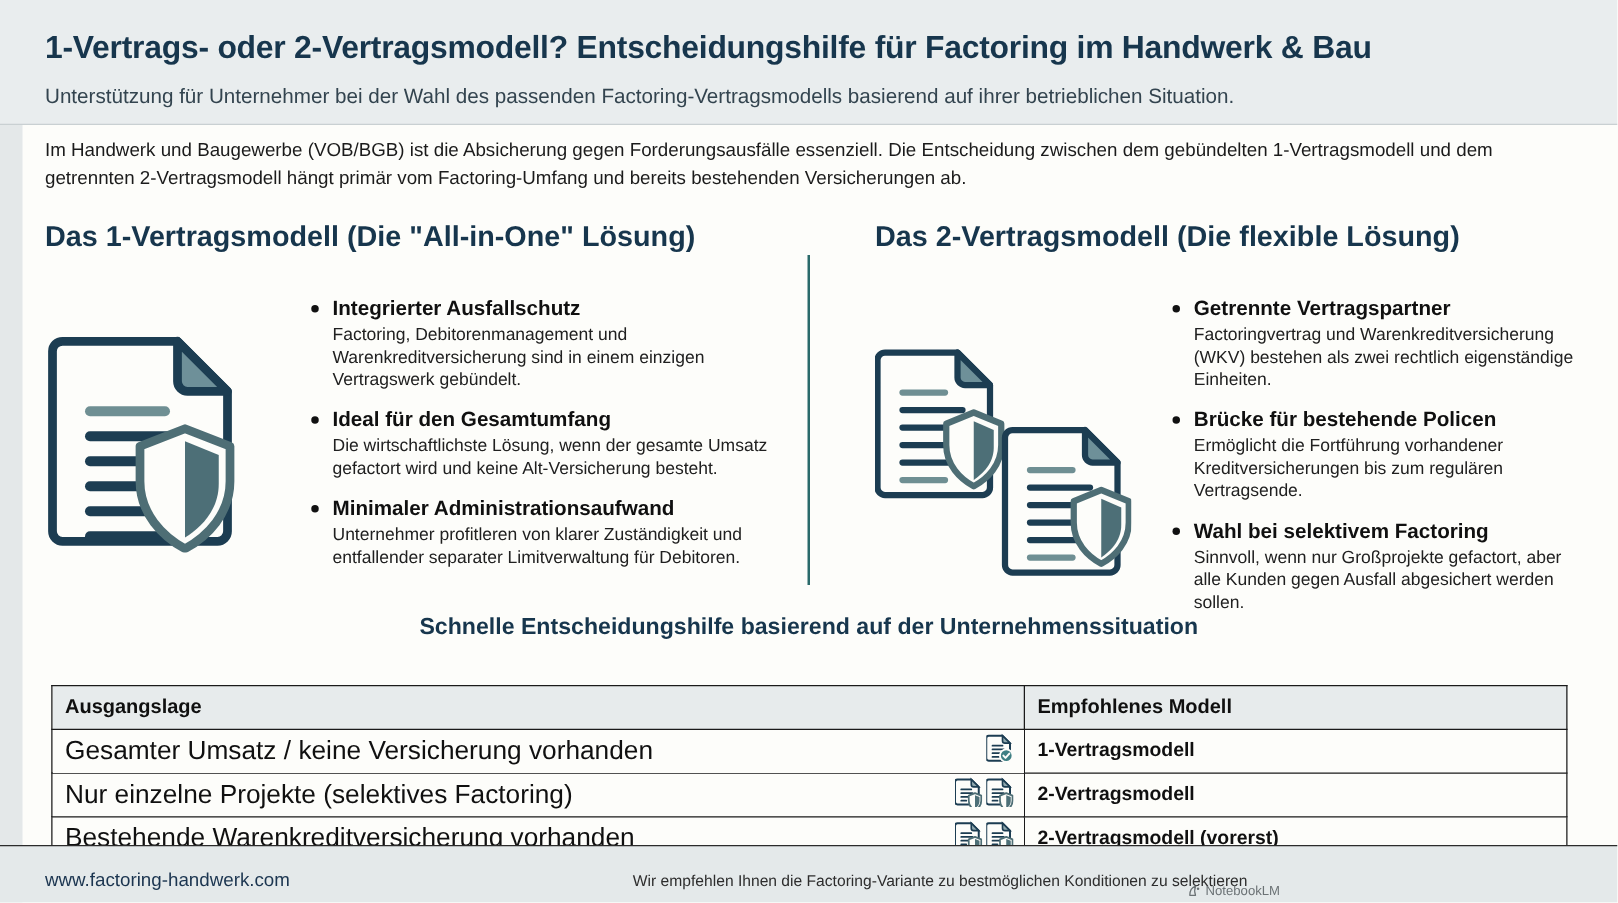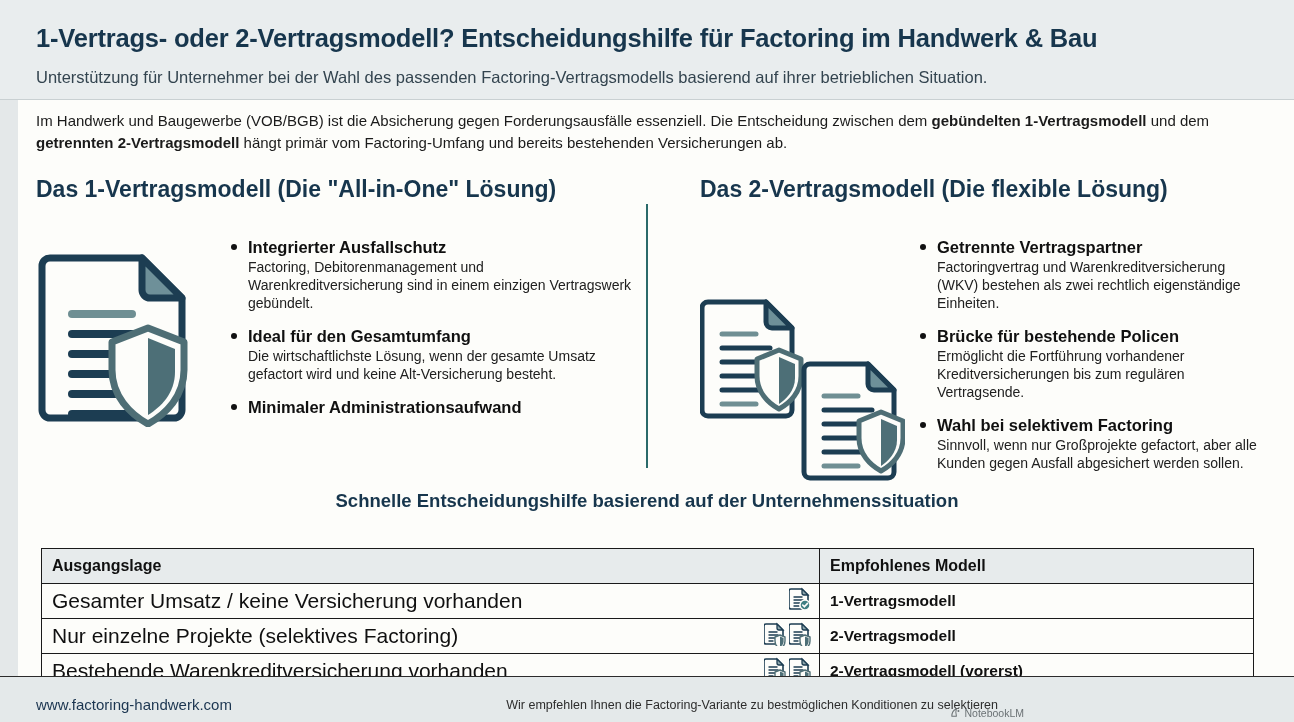--- a/index.html
+++ b/index.html
@@ -57,21 +57,21 @@
 
   
   .intro {
     position: absolute;
     left: 36px; top: 110px;
     width: 1215px;
     font-size: 15px;
     line-height: 22px;
     color: #1b1b1b;
   }
-  .intro b { font-weight: bold; text-align: center; }
+  .intro b { font-weight: normal; text-align: center; }
 
   
   .col {
     position: absolute;
     top: 176px;
     height: 300px;
   }
   .col-left  { left: 36px;  width: 600px; }
   .col-right { left: 700px; width: 560px; }
 
@@ -79,22 +79,22 @@
     font-size: 23px;
     font-weight: bold;
     color: #17364d;
     white-space: nowrap;
     margin-bottom: 14px;
   }
   .col-right .col-heading { text-align: left; }
 
   .col-body {
     display: flex;
-    align-items: flex-end;
-    gap: 4px;
+    align-items: center;
+    gap: 22px;
   }
   .icon-slot {
     flex: 0 0 auto;
     padding-top: 18px;
   }
   .col-left .icon-slot  { width: 190px; }
   .col-right .icon-slot { width: 215px; }
 
   ul.bullets {
     list-style: none;
@@ -264,20 +264,21 @@
         <li>
           <span class="b-title">Integrierter Ausfallschutz</span>
           <span class="b-desc">Factoring, Debitorenmanagement und Warenkreditversicherung sind in einem einzigen Vertragswerk gebündelt.</span>
         </li>
         <li>
           <span class="b-title">Ideal für den Gesamtumfang</span>
           <span class="b-desc">Die wirtschaftlichste Lösung, wenn der gesamte Umsatz gefactort wird und keine Alt-Versicherung besteht.</span>
         </li>
         <li>
           <span class="b-title">Minimaler Administrationsaufwand</span>
+          <span class="b-desc">Unternehmer profitleren von klarer Zuständigkeit und entfallender separater Limitverwaltung für Debitoren.</span>
         </li>
       </ul>
     </div>
   </div>
 
   <div class="v-divider"></div>
 
   <div class="col col-right">
     <div class="col-heading">Das 2-Vertragsmodell (Die flexible Lösung)</div>
     <div class="col-body">

